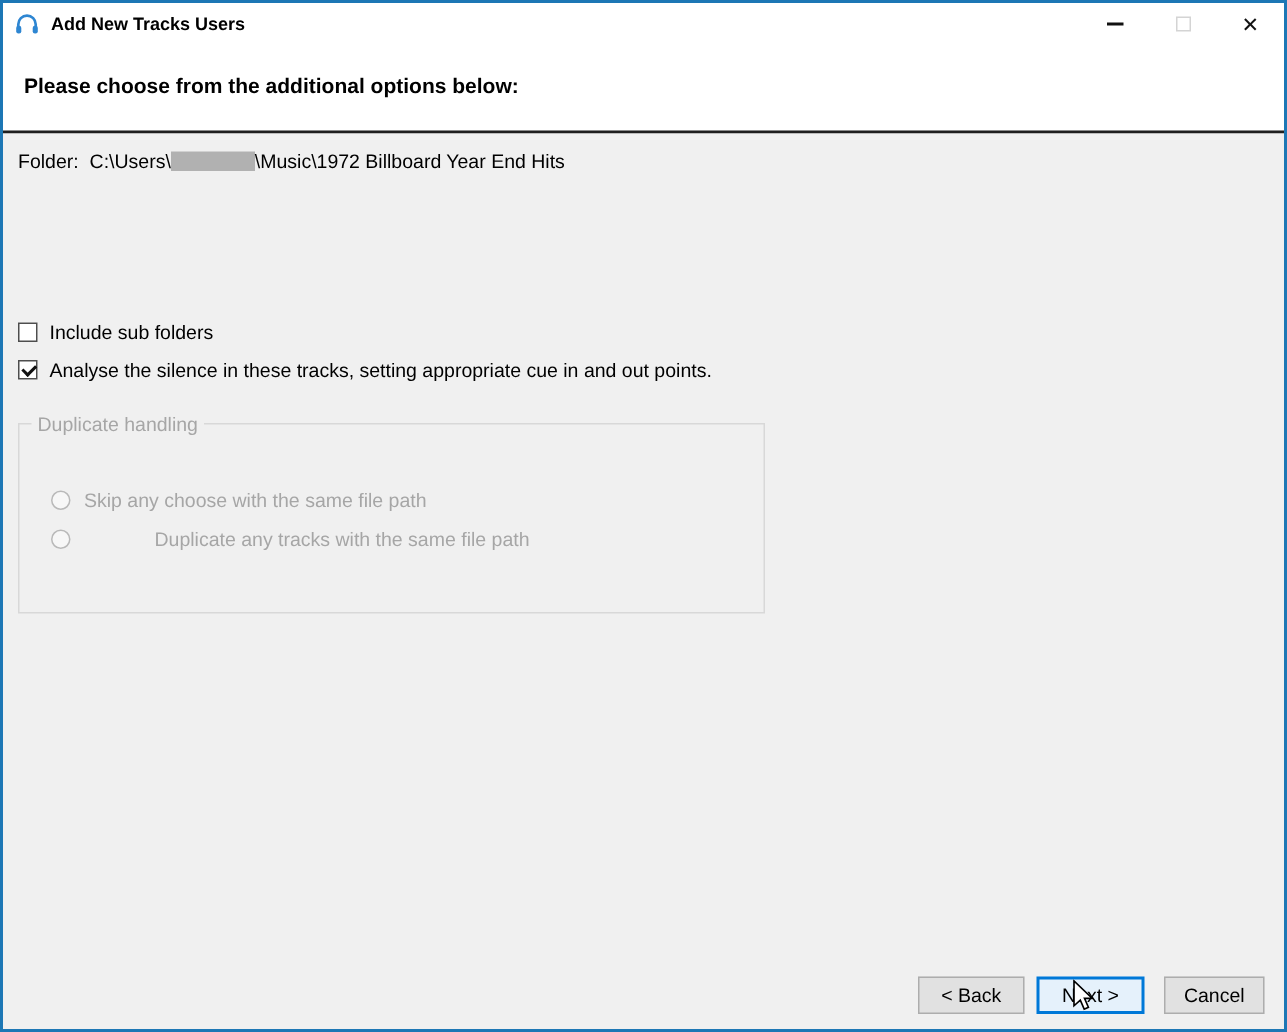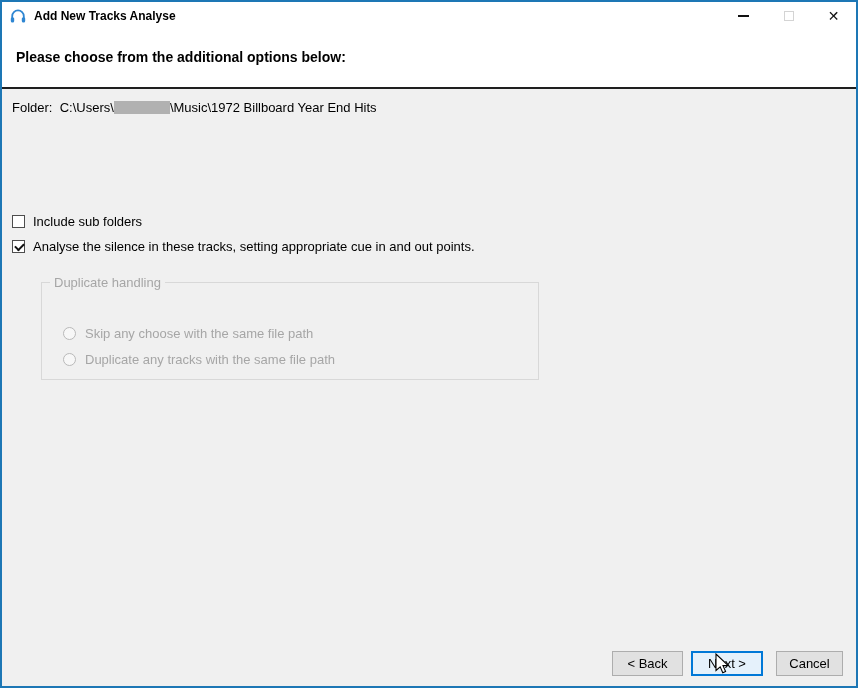--- a/index.html
+++ b/index.html
@@ -81,39 +81,38 @@
     left: 2px; top: 2px;
     width: 7px; height: 4px;
     border-left: 2px solid #111;
     border-bottom: 2px solid #111;
     transform: rotate(-45deg);
   }
   
   .groupbox {
     position: absolute;
     left: 10px; top: 193px;
-    width: 498px; height: 98px;
+    width: 498px; height: 127px;
     border: 1px solid #d8d8d8;
-    margin-left: 29px;
   }
   .groupbox-label {
     position: absolute;
     top: -8px; left: 8px;
     background: #f0f0f0;
     padding: 0 4px;
     color: #a6a6a6;
   }
   .radio-row {
     position: absolute; left: 21px;
     display: flex; align-items: center;
     color: #a6a6a6;
   }
   .radio-row-1 { top: 17px; }
   .radio-row-2 { top: 43px; }
-  .radio-row-3 { top: 69px; }
+  .radio-row-3 { top: 69px; gap: 47px; }
   .radio {
     width: 13px; height: 13px;
     border-radius: 50%;
     background: #f7f7f7;
     border: 1px solid #b9b9b9;
     margin-right: 9px;
     position: relative;
     flex: 0 0 auto;
   }
   .radio.on::after {
@@ -162,21 +161,21 @@
 <body>
 
 <div class="window">
 
   <div class="titlebar">
     <svg class="titlebar-icon" viewBox="0 0 18 18">
       <path d="M3.2 12.5 L3.2 9.2 A5.8 5.8 0 0 1 14.8 9.2 L14.8 12.5" fill="none" stroke="#2e86d2" stroke-width="1.8" stroke-linecap="round"></path>
       <rect x="1.8" y="10.2" width="3.4" height="5.2" rx="1.5" fill="#2e86d2"></rect>
       <rect x="12.8" y="10.2" width="3.4" height="5.2" rx="1.5" fill="#2e86d2"></rect>
     </svg>
-    <span class="titlebar-title">Add New Tracks Analyse</span>
+    <span class="titlebar-title">Add New Tracks Users</span>
     <div class="titlebar-spacer"></div>
     <div class="caption-btn">
       <span class="min-glyph"></span>
     </div>
     <div class="caption-btn">
       <span class="max-glyph"></span>
     </div>
     <div class="caption-btn">
       <span class="close-glyph">✕</span>
     </div>

